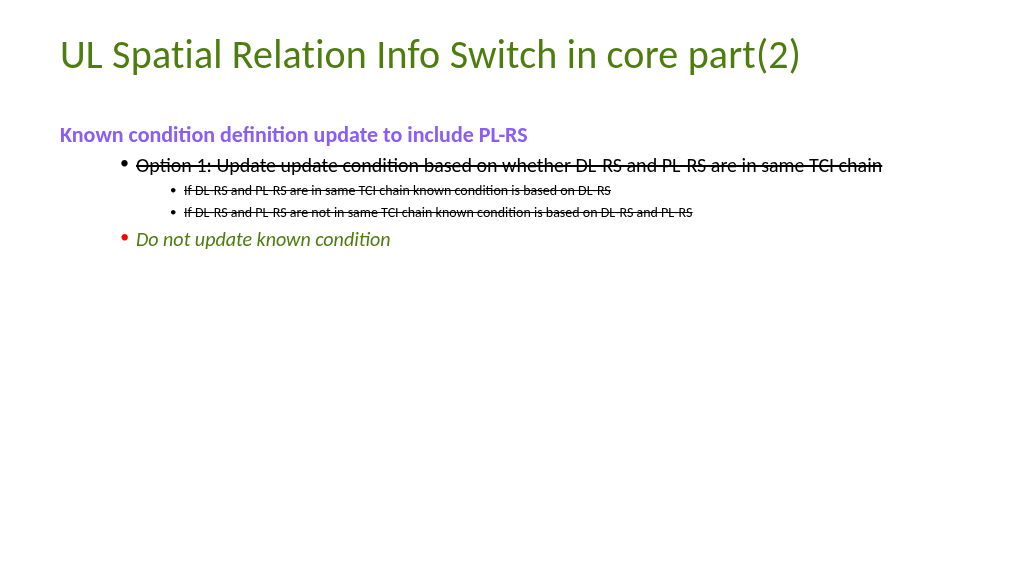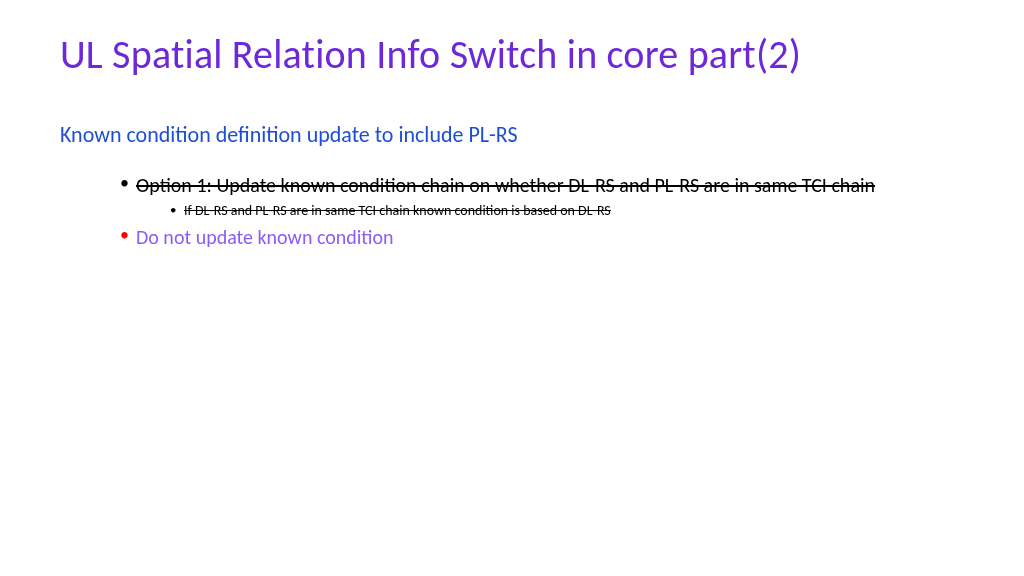--- a/index.html
+++ b/index.html
@@ -12,29 +12,29 @@
       height: 576px;
       background: #ffffff;
       font-family: Calibri, "Segoe UI", Arial, sans-serif;
       color: #000000;
       padding: 30px 50px 30px 60px;
       overflow: hidden;
     }
     .title {
       font-size: 40px;
       font-weight: 400;
-      color: #6d28d9;
+      color: #4d7c0f;
       margin-bottom: 42px;
       letter-spacing: 0.2px;
     }
     .intro {
       font-size: 22px;
-      font-weight: 400;
-      color: #1d4ed8;
-      margin-bottom: 24px;
+      font-weight: 700;
+      color: #8b5cf6;
+      margin-bottom: 4px;
       margin-left: 0;
     }
     .level1 {
       list-style: none;
       margin-left: 60px;
     }
     .level1 > li {
       position: relative;
       font-size: 20px;
       margin-bottom: 2px;
@@ -64,38 +64,42 @@
       content: "•";
       position: absolute;
       left: 0;
       top: 0;
       font-size: 13px;
     }
     .strike {
       text-decoration: line-through;
     }
     .red {
-      color: #8b5cf6;
+      color: #4d7c0f;
+      font-style: italic;
     }
     .red::before {
       color: #ff0000;
     }
   </style>
 </head>
 <body>
 
 <h1 class="title">UL Spatial Relation Info Switch in core part(2)</h1>
 
 <p class="intro">Known condition definition update to include PL-RS</p>
 
 <ul class="level1">
   <li class="strike">
-    <span>Option 1: Update known condition chain on whether DL-RS and PL-RS are in same TCI chain</span>
+    <span>Option 1: Update update condition based on whether DL-RS and PL-RS are in same TCI chain</span>
     <ul class="level2">
       <li class="strike">
         <span>If DL-RS and PL-RS are in same TCI chain known condition is based on DL-RS</span>
+      </li>
+      <li class="strike">
+        <span>If DL-RS and PL-RS are not in same TCI chain known condition is based on DL-RS and PL-RS</span>
       </li>
     </ul>
   </li>
   <li class="red">
     <span>Do not update known condition</span>
   </li>
 </ul>
 
 </body></html>

